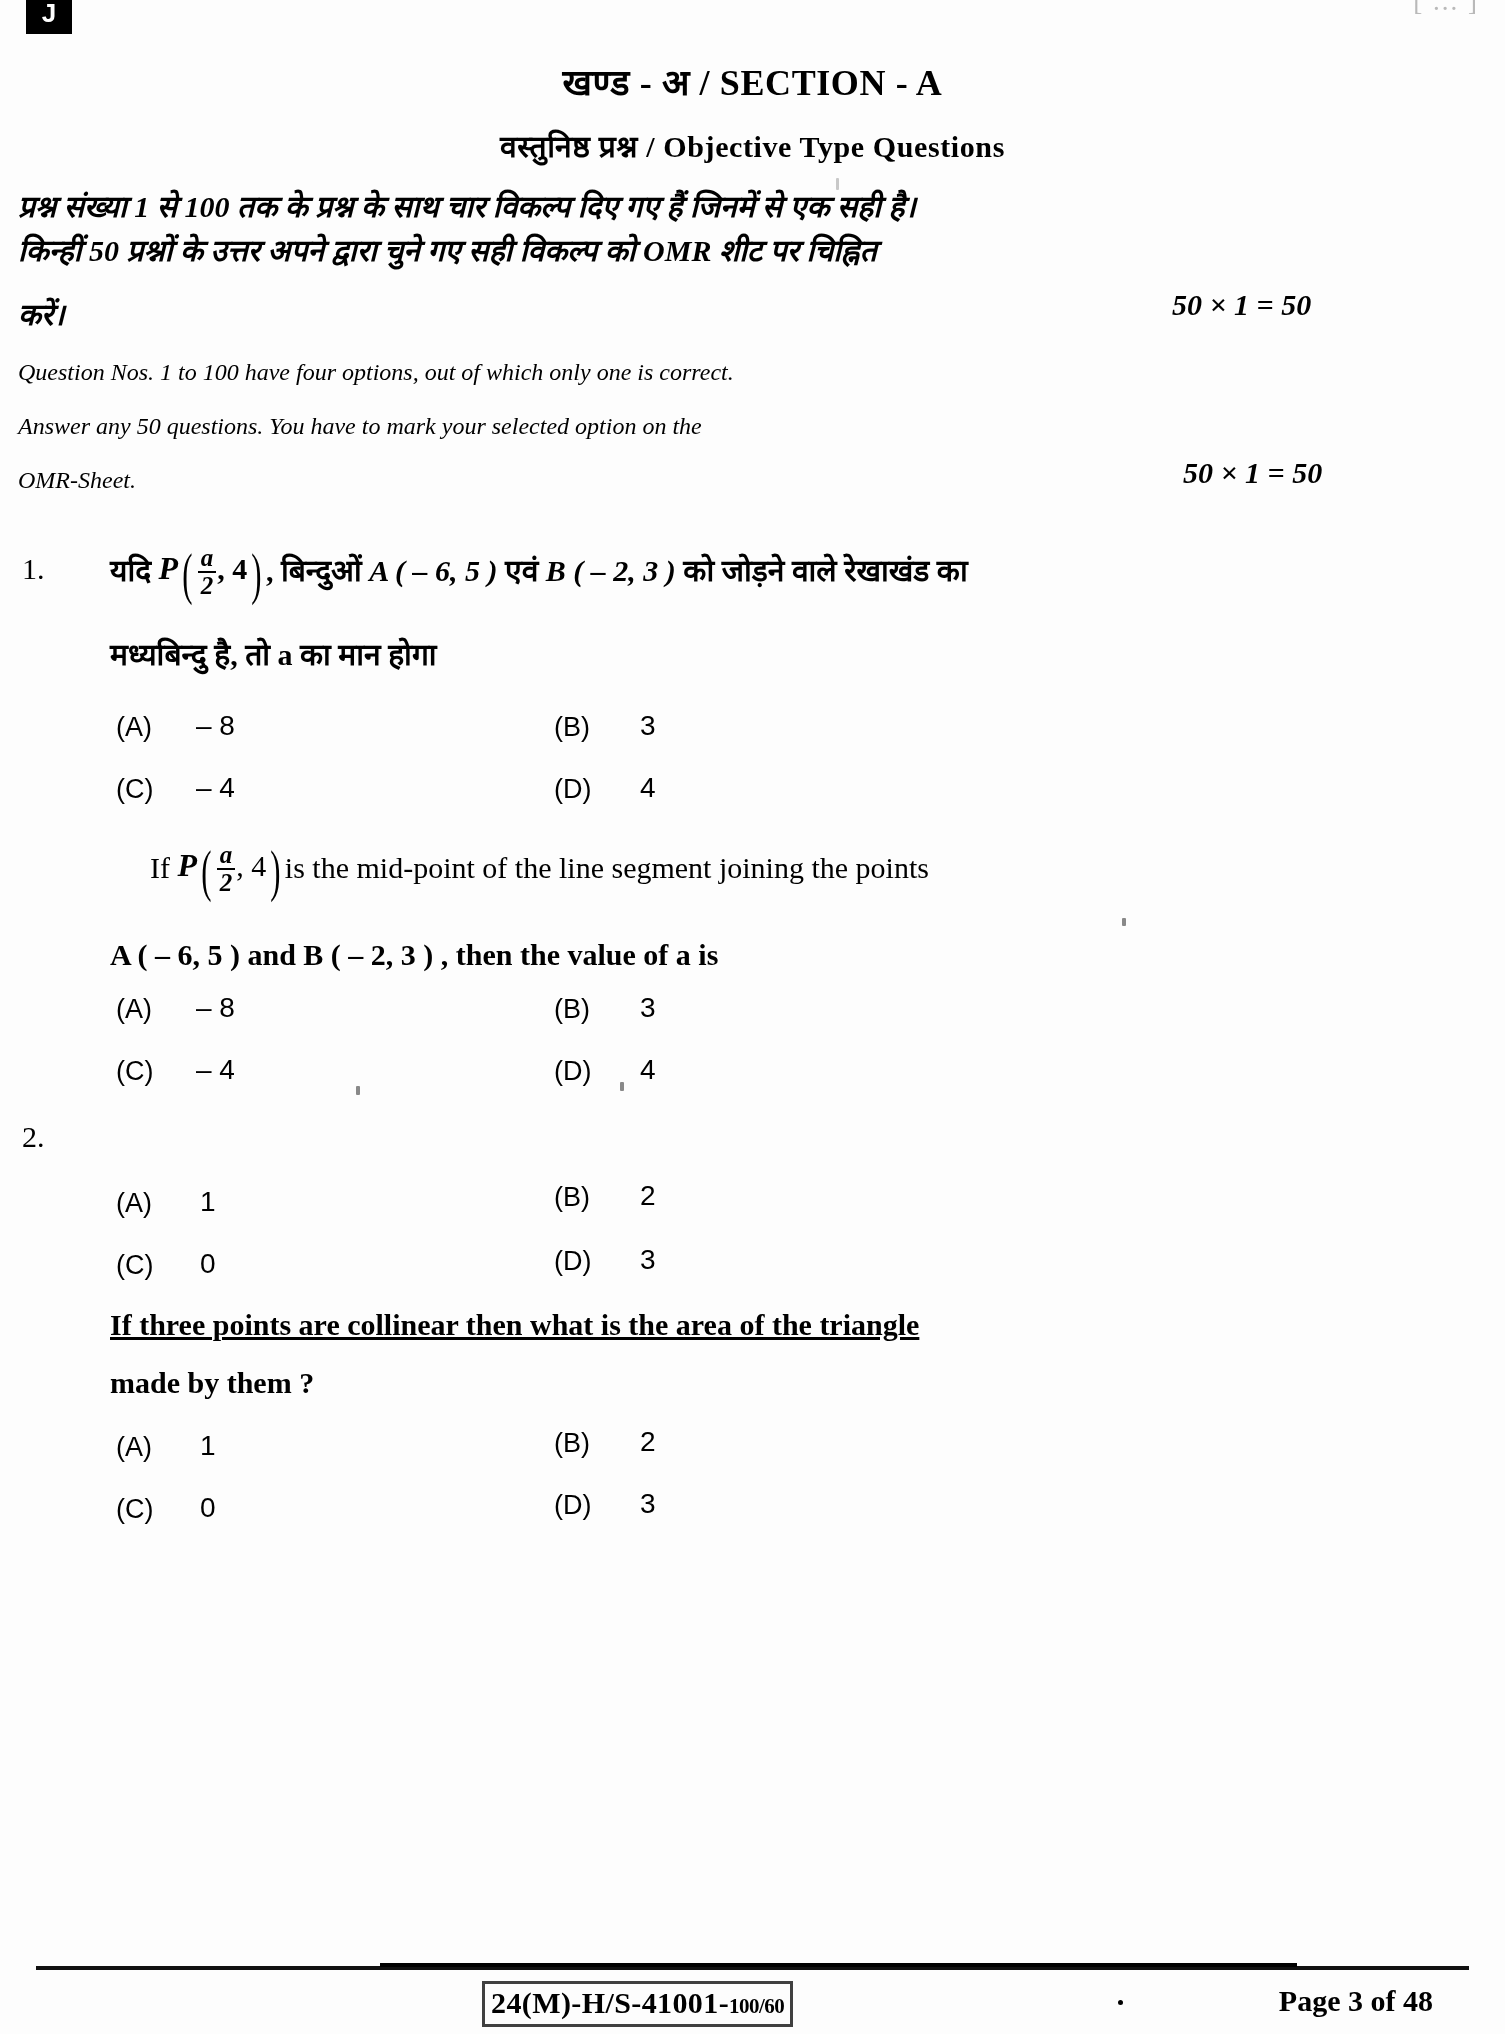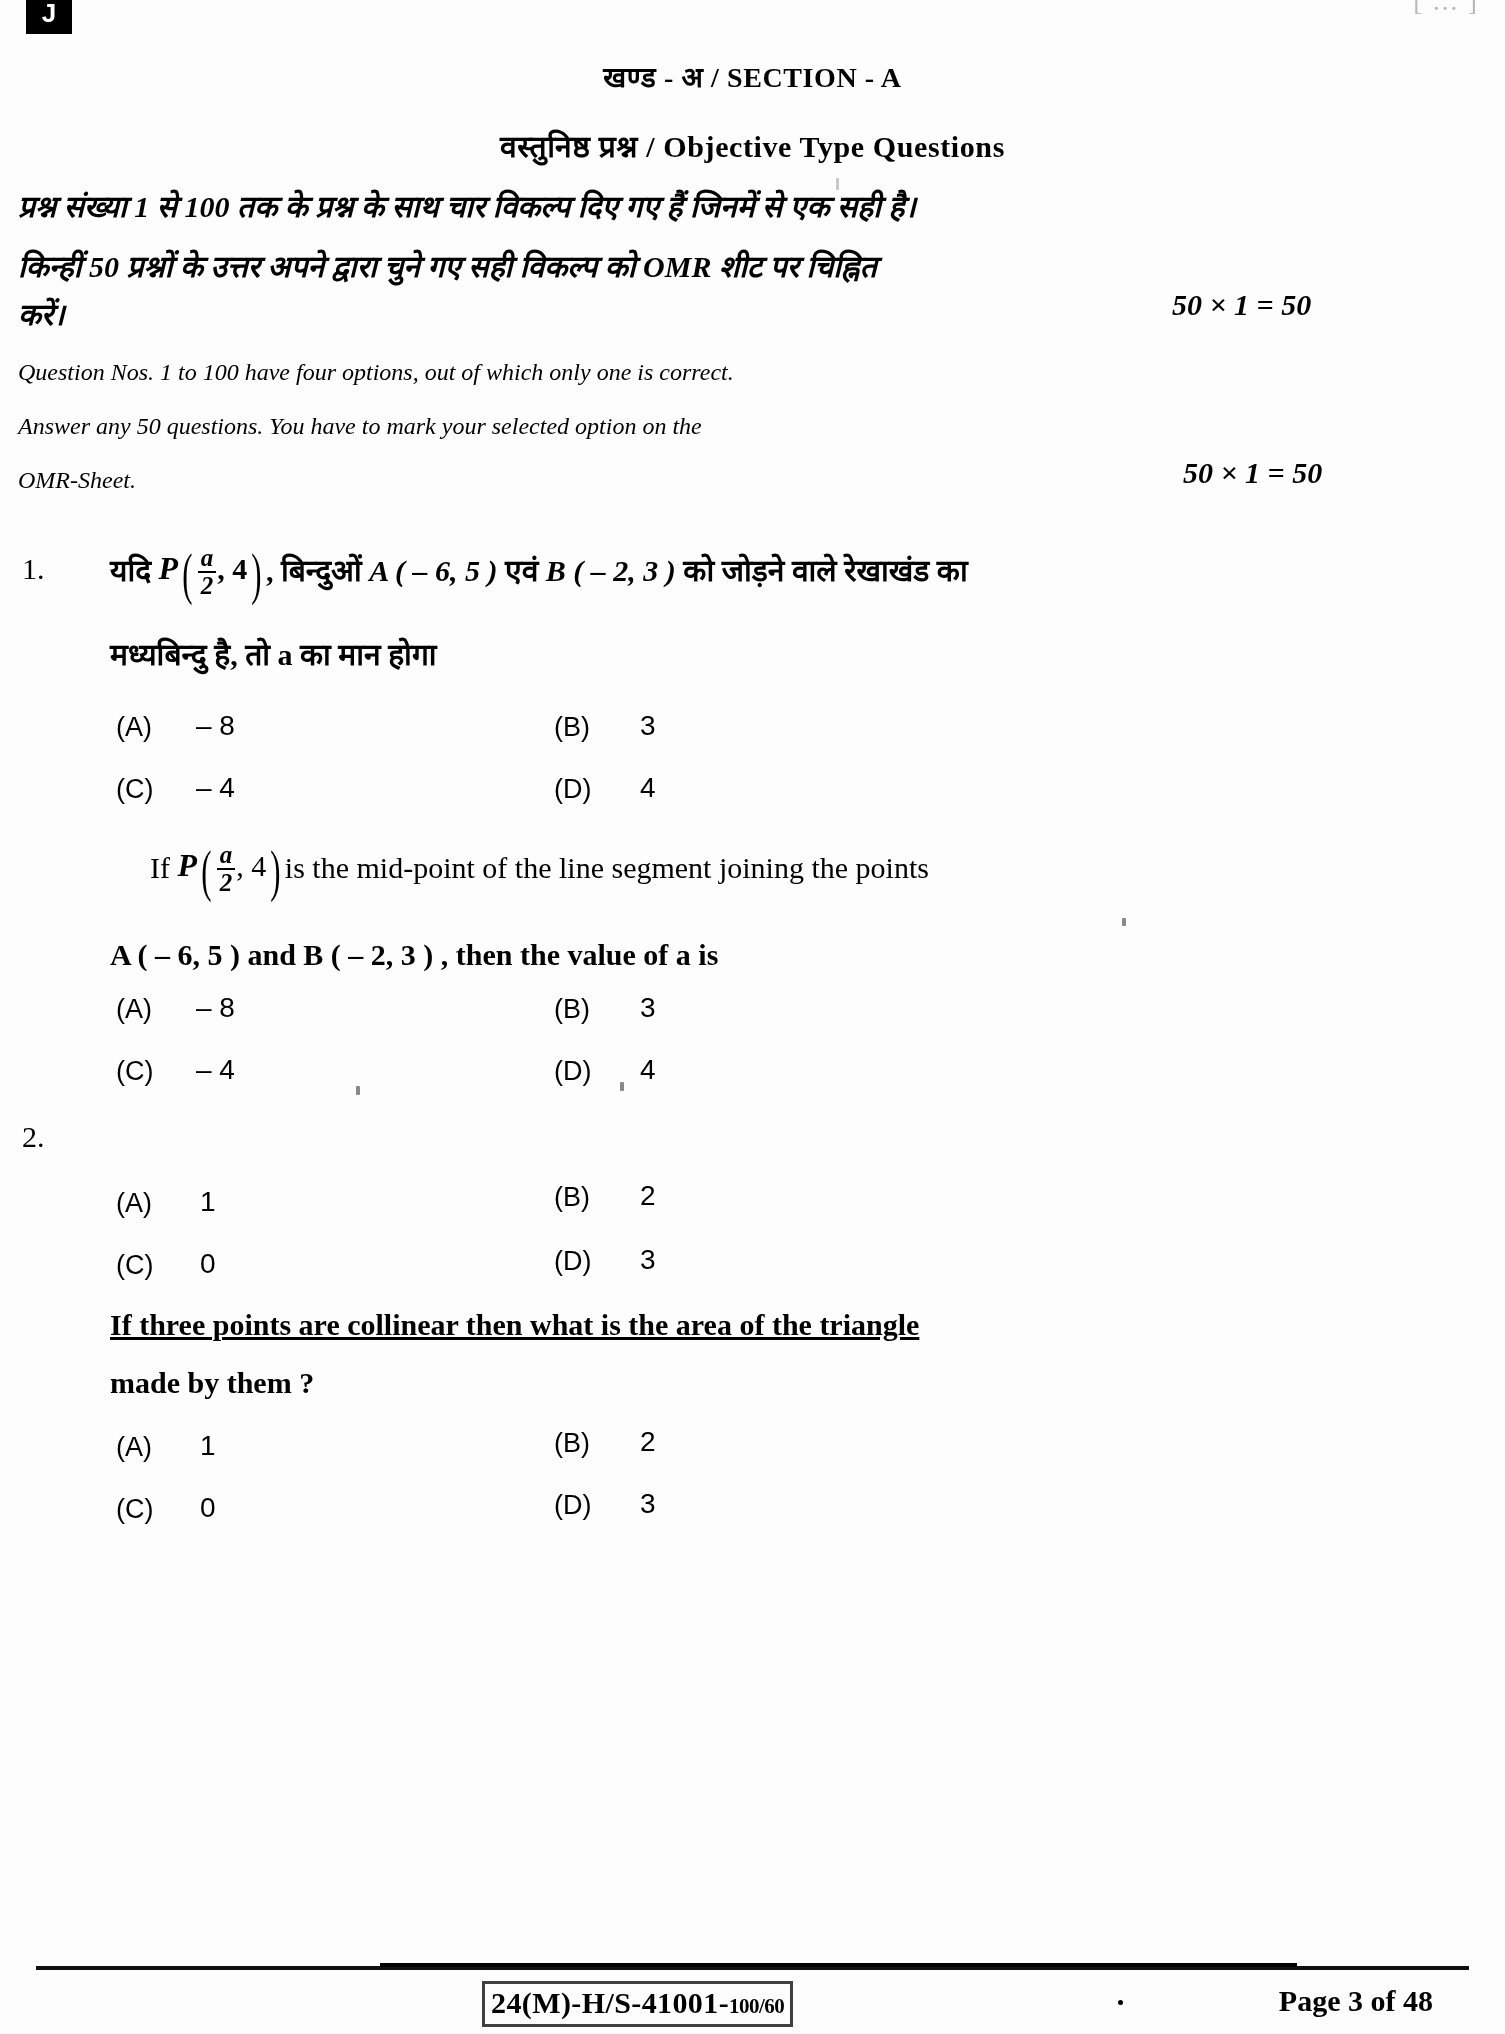--- a/index.html
+++ b/index.html
@@ -60,21 +60,21 @@
     height: 2034px;
   }
 
   .section-heading {
     position: absolute;
     left: 0;
     right: 0;
     text-align: center;
     font-family: "Liberation Serif", serif;
     font-weight: bold;
-    font-size: 28px;
+    font-size: 36px;
     letter-spacing: 0.6px;
   }
   .section-heading.h1 { top: 57px; }
   .section-heading.h2 { top: 125px; font-size: 30px; }
 
   .instr {
     position: absolute;
     font-size: 31px;
     line-height: 1.0;
     white-space: nowrap;
@@ -248,21 +248,21 @@
 
 <div class="corner-block">J</div>
 <div class="corner-mark">[ ... ]</div>
 
 <div class="content">
 
   <div class="section-heading h1">खण्ड - अ / SECTION - A</div>
   <div class="section-heading h2">वस्तुनिष्ठ प्रश्न / Objective Type Questions</div>
 
   <div class="instr instr-hi" style="left:18px; top:192px;">प्रश्न संख्या 1 से 100 तक के प्रश्न के साथ चार विकल्प दिए गए हैं जिनमें से एक सही है।</div>
-  <div class="instr instr-hi" style="left:18px; top:252px;text-align:right;">किन्हीं 50 प्रश्नों के उत्तर अपने द्वारा चुने गए सही विकल्प को OMR शीट पर चिह्नित</div>
+  <div class="instr instr-hi" style="left:18px; top:236px;text-align:right;">किन्हीं 50 प्रश्नों के उत्तर अपने द्वारा चुने गए सही विकल्प को OMR शीट पर चिह्नित</div>
   <div class="instr instr-hi" style="left:18px; top:300px;">करें।</div>
   <div class="marks" style="left:1172px; top:288px;">50 × 1 = 50</div>
 
   <div class="instr instr-en" style="left:18px; top:360px;">Question Nos. 1 to 100 have four options, out of which only one is correct.</div>
   <div class="instr instr-en" style="left:18px; top:414px;">Answer any 50 questions. You have to mark your selected option on the</div>
   <div class="instr instr-en" style="left:18px; top:468px;">OMR-Sheet.</div>
   <div class="marks" style="left:1183px; top:456px;">50 × 1 = 50</div>
 
   <div class="q-num" style="left:22px; top:552px;">1.</div>
 

